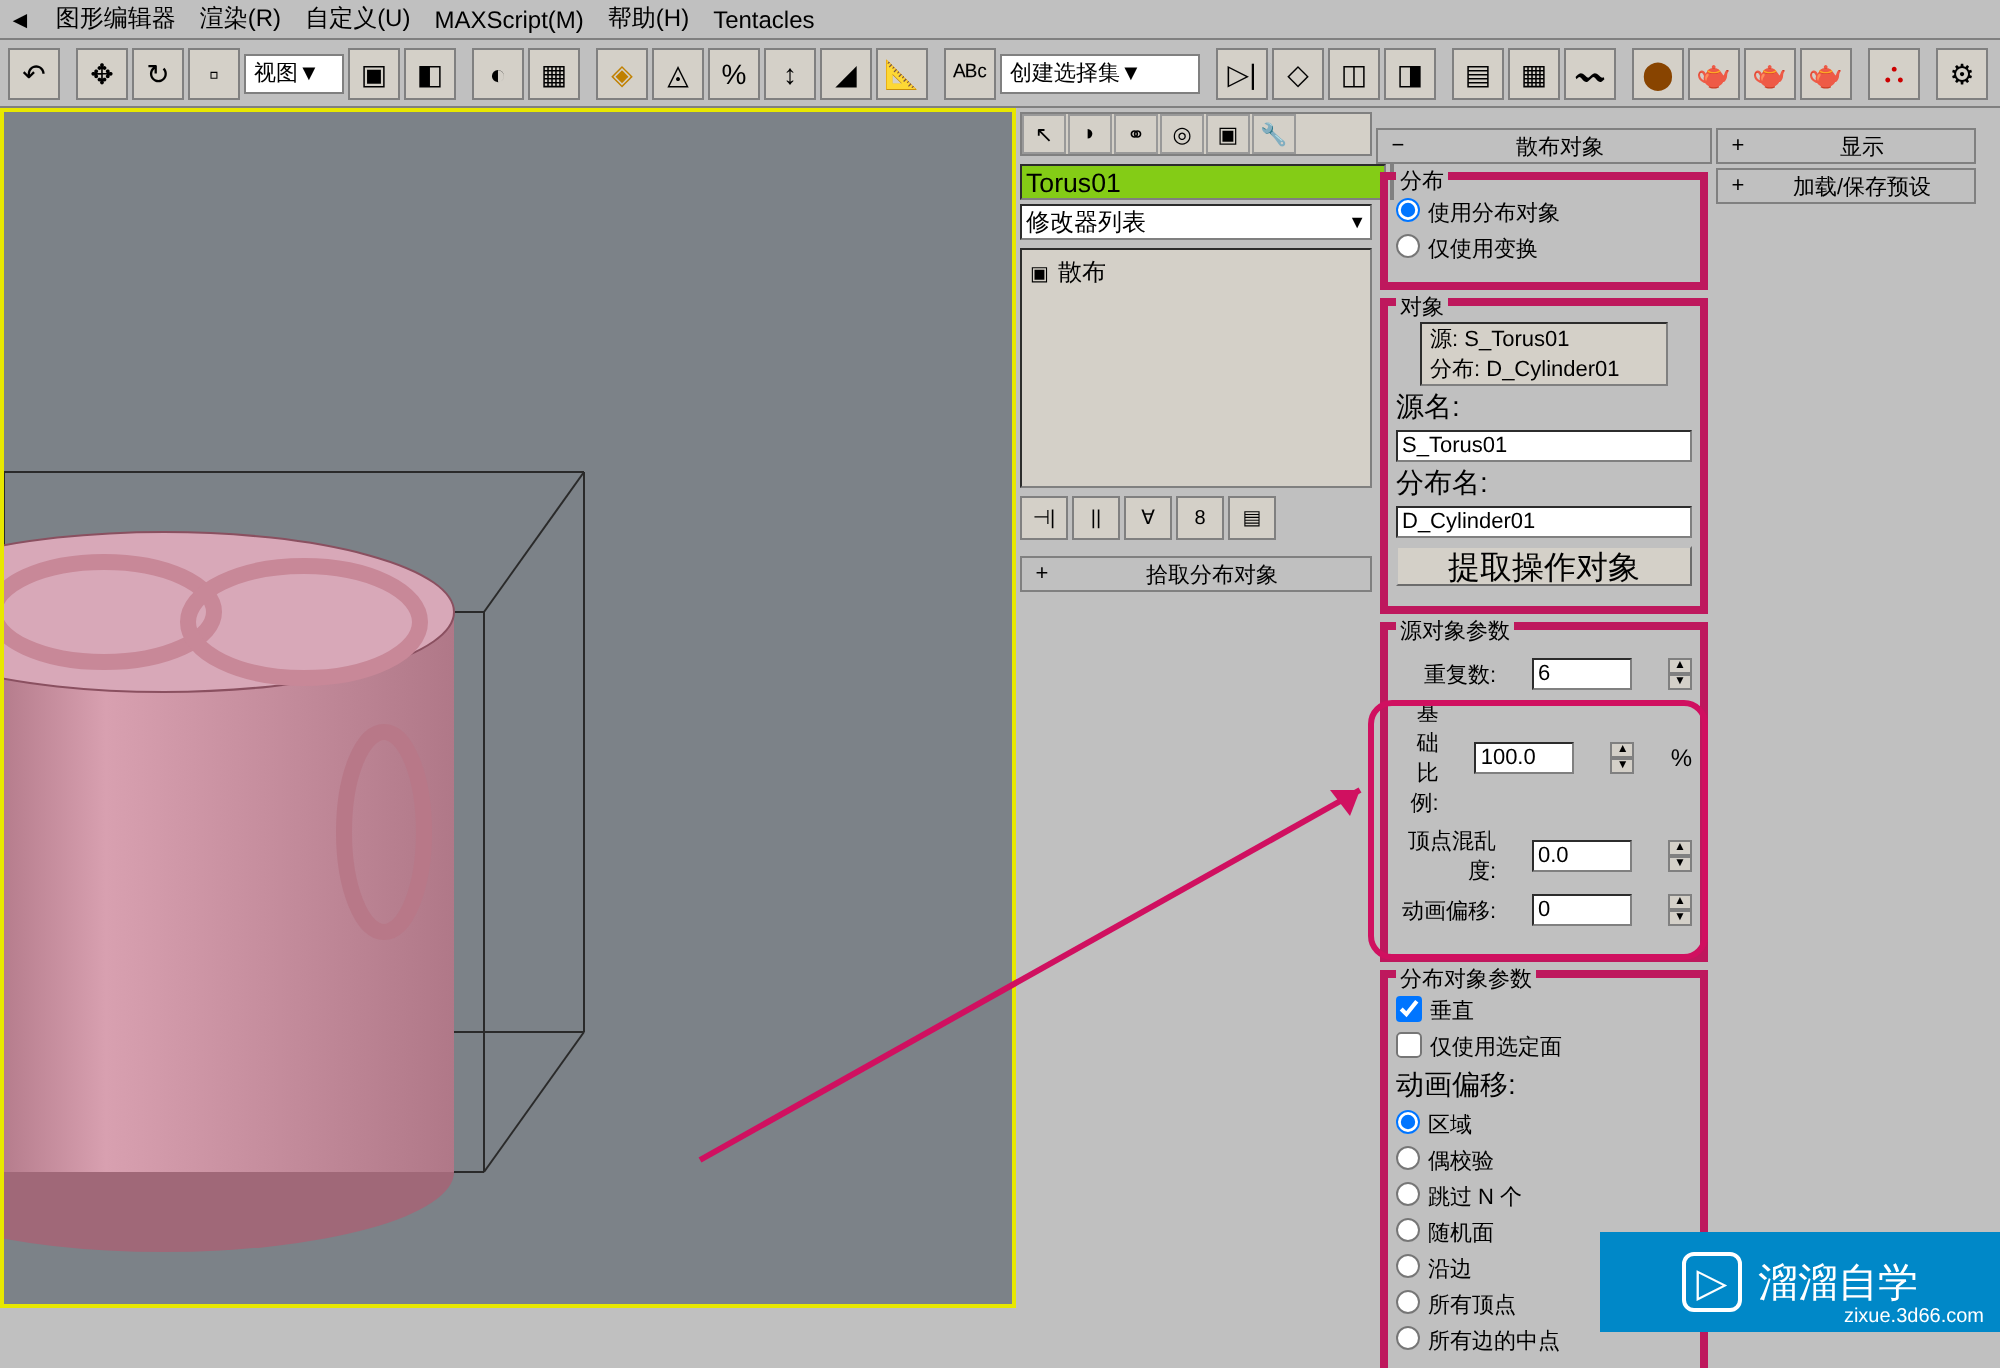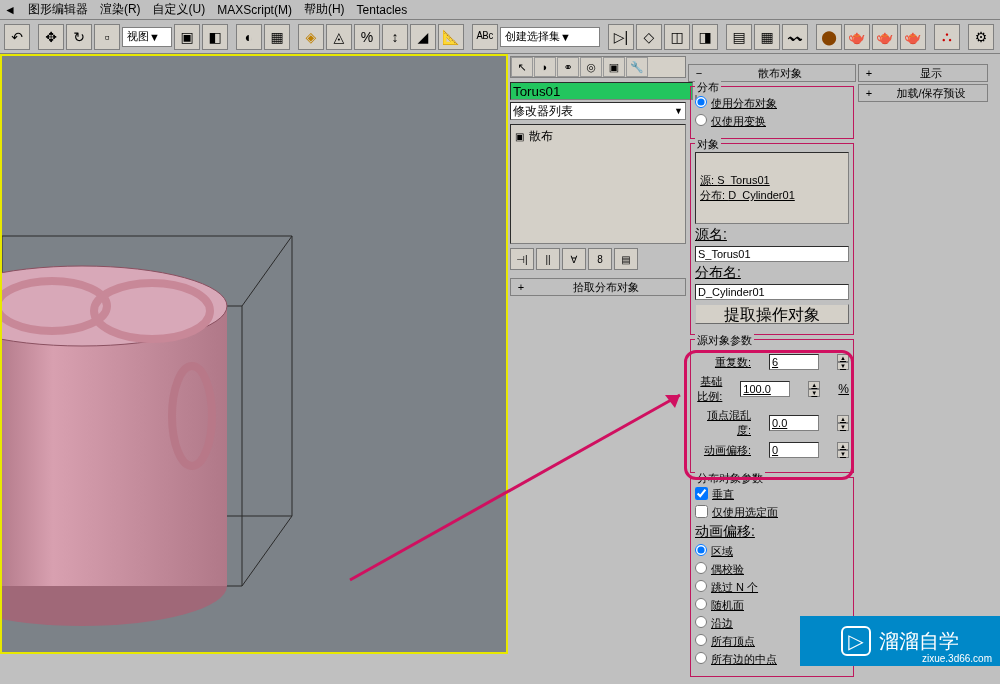--- a/index.html
+++ b/index.html
@@ -19,38 +19,38 @@
     
     .right-panels { flex: 1; display: flex; background: #c0c0c0; padding: 2px; gap: 2px; }
     .panel-col1 { width: 176px; }
     .panel-col2 { width: 168px; }
     .panel-col3 { width: 130px; }
     
     .tab-row { height: 22px; display: flex; gap: 1px; margin-bottom: 4px; background: #d4d0c8; border: 1px solid #808080; }
     .tab-btn { width: 22px; height: 20px; border: 1px solid #999; background: #d4d0c8; display: flex; align-items: center; justify-content: center; font-size: 11px; }
     
     .name-row { display: flex; margin-bottom: 2px; }
-    .name-input { flex: 1; height: 18px; border: 1px inset #808080; background: #22c55e; padding: 0 2px; }
+    .name-input { flex: 1; height: 18px; border: 1px inset #808080; background: #84cc16; padding: 0 2px; }
     .color-swatch { width: 20px; height: 18px; background: #e8a8b0; border: 1px solid #808080; margin-left: 2px; }
     
     .dropdown-field { width: 100%; height: 18px; border: 1px inset #808080; background: white; display: flex; align-items: center; padding: 0 2px; margin-bottom: 4px; position: relative; }
     .dropdown-field::after { content: '▼'; position: absolute; right: 2px; font-size: 9px; }
     
     .modifier-list { width: 100%; height: 120px; border: 1px inset #808080; background: #d4d0c8; padding: 2px; }
     .mod-item { display: flex; align-items: center; padding: 1px 2px; gap: 4px; }
     .mod-icon { width: 10px; font-size: 10px; }
     
     .mod-toolbar { display: flex; gap: 2px; margin-top: 4px; }
     .mod-tool-btn { width: 24px; height: 22px; border: 1px solid #808080; background: #d4d0c8; display: flex; align-items: center; justify-content: center; font-size: 10px; }
     
     .rollup-header { height: 18px; background: #c0c0c0; border: 1px solid #808080; display: flex; align-items: center; padding: 0 4px; margin-top: 8px; font-size: 11px; }
     .rollup-plus { width: 12px; margin-right: 4px; text-align: center; }
     .rollup-title { flex: 1; text-align: center; }
     
-    .group-box { border: 1px solid #be185d; margin: 4px 2px; padding: 6px 4px; position: relative; text-decoration: underline; }
+    .group-box { border: 4px solid #be185d; margin: 4px 2px; padding: 6px 4px; position: relative; }
     .group-label { position: absolute; top: -7px; left: 4px; background: #c0c0c0; padding: 0 2px; font-size: 11px; }
     .radio-row { display: flex; align-items: flex-start; gap: 4px; margin: 3px 0; font-size: 11px; }
     .radio-row input { width: 12px; height: 12px; }
     .check-row { display: flex; align-items: flex-start; gap: 4px; margin: 3px 0; font-size: 11px; }
     
     .label-text { font-size: 14px; margin: 2px 0; }
     .text-input { width: 100%; height: 16px; border: 1px inset #808080; background: white; padding: 0 2px; font-size: 11px; }
     
     .action-btn { width: 100%; height: 20px; border: 1px outset #c0c0c0; background: #d4d0c8; font-size: 16px; margin: 4px 0; }
     
@@ -58,21 +58,21 @@
     
     .highlight-box { border: 3px solid #d01060; border-radius: 12px; position: absolute; pointer-events: none; }
     .arrow-line { position: absolute; pointer-events: none; }
     
     .param-row { display: flex; align-items: center; margin: 4px 0; gap: 18px; }
     .param-label { width: 56px; text-align: right; font-size: 11px; }
     .param-input { width: 50px; height: 16px; border: 1px inset #808080; background: white; padding: 0 2px; font-size: 11px; }
     .spinner-btns { display: flex; flex-direction: column; }
     .spinner-btn { width: 12px; height: 8px; border: 1px solid #808080; background: #d4d0c8; font-size: 6px; line-height: 6px; text-align: center; }
     
-    .info-box { border: 1px inset #808080; background: #d4d0c8; padding: 20px 4px; margin: 2px 0; font-size: 11px; }
+    .info-box { border: 1px inset #808080; background: #d4d0c8; padding: 0 4px; margin: 2px 12px; font-size: 11px; }
     
     .watermark { position: absolute; right: 0; bottom: 18px; width: 200px; height: 50px; background: #0088c8; display: flex; align-items: center; justify-content: center; color: white; font-size: 20px; gap: 8px; }
     .play-icon { width: 30px; height: 30px; border: 2px solid white; border-radius: 6px; display: flex; align-items: center; justify-content: center; }
     .sub-text { position: absolute; bottom: 2px; right: 8px; font-size: 10px; }
     
     .cylinder-svg { position: absolute; top: 170px; left: -10px; }
   </style>
 </head>
 <body>
 

